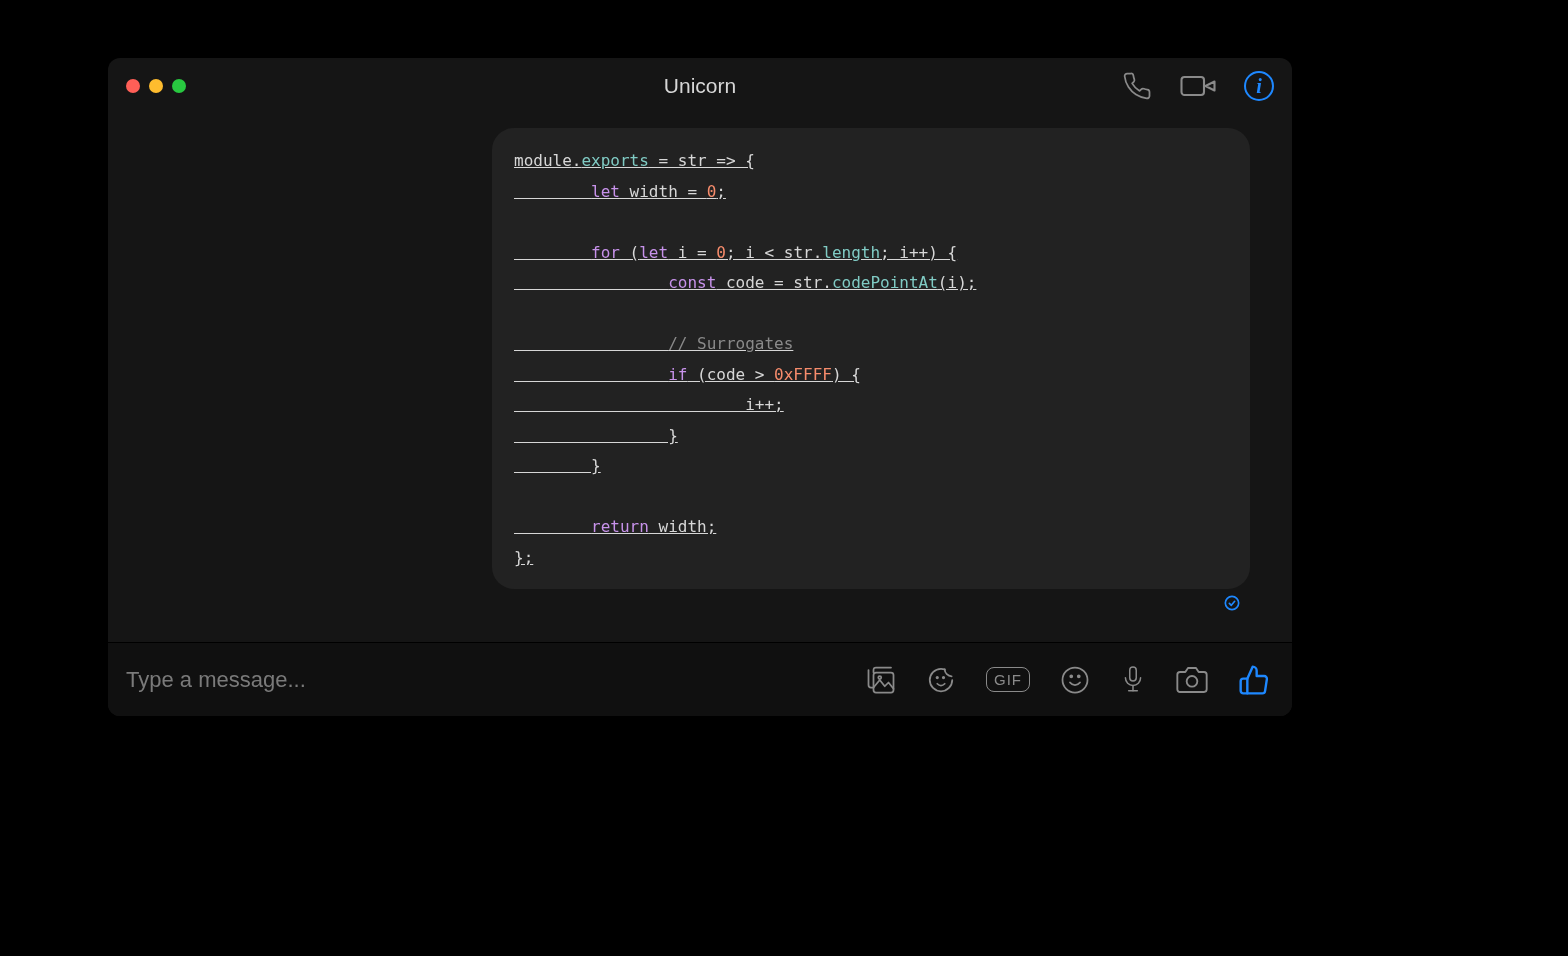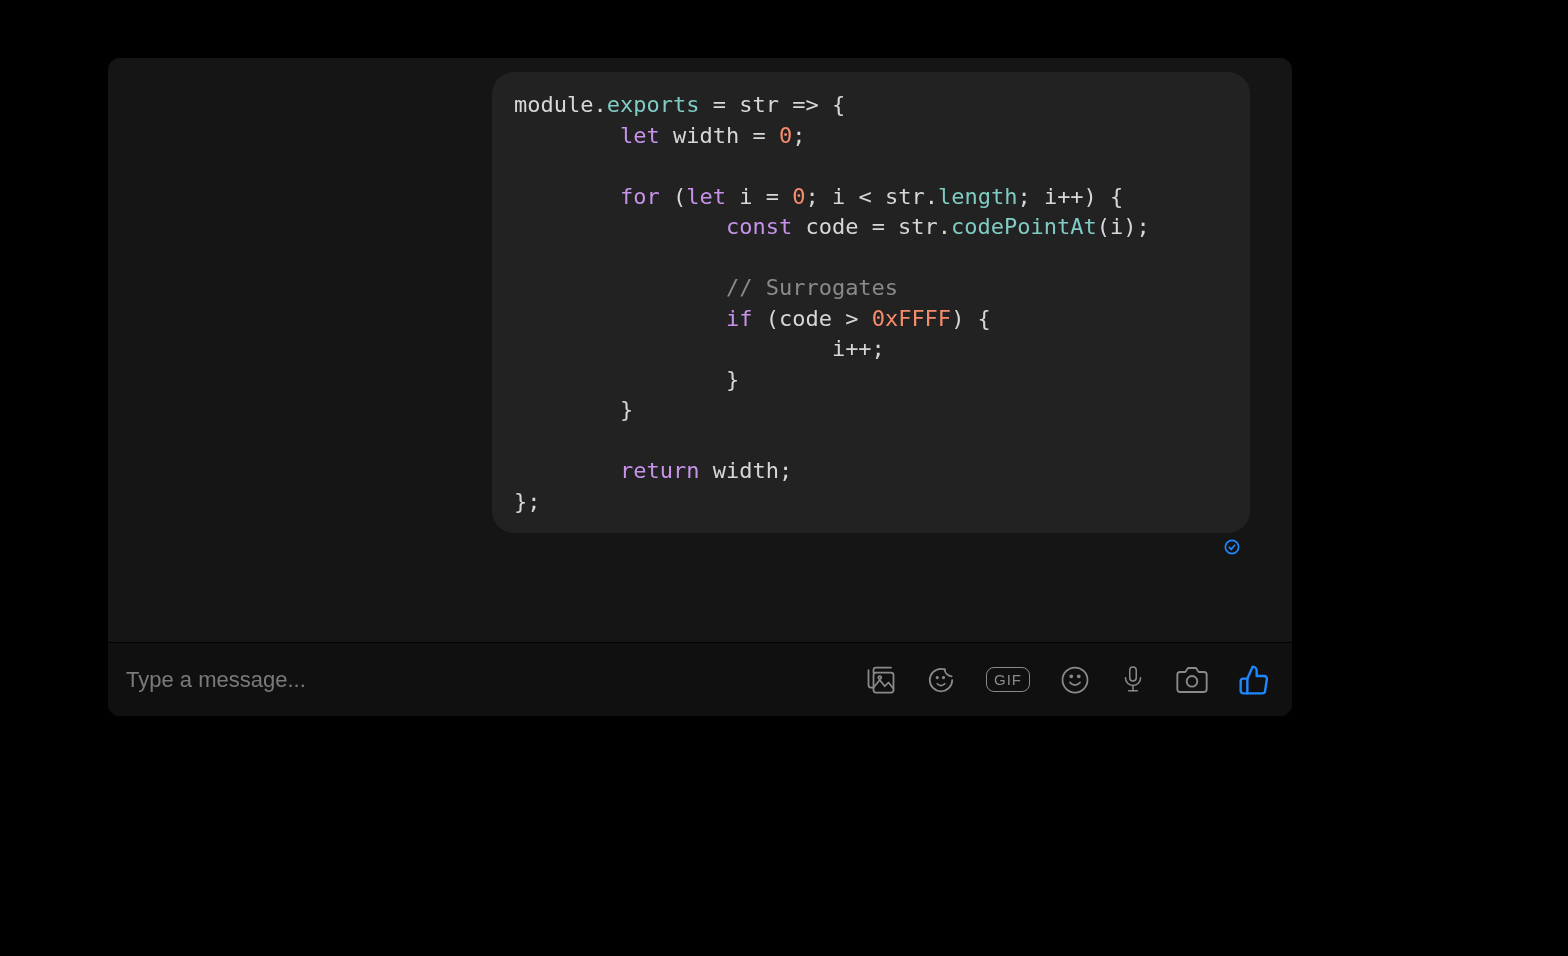--- a/index.html
+++ b/index.html
@@ -84,24 +84,25 @@
     position: absolute;
     left: 384px;
     top: 14px;
     width: 758px;
     background: #222222;
     border-radius: 22px;
     padding: 18px 22px 16px 22px;
   }
   .code {
     font-family: "SF Mono", ui-monospace, Menlo, Consolas, monospace;
-    font-size: 22px;
+    font-size: 16px;
     line-height: 30.5px;
     color: #d7d7d7;
     white-space: pre;
+    text-decoration: underline;
   }
   .tok-default { color: #d7d7d7; }
   .tok-kw   { color: #c792ea; } 
   .tok-num  { color: #f78c6c; }
   .tok-prop { color: #80cbc4; }
   .tok-comment { color: #8a8a8a; }
   .delivered {
     position: absolute;
     right: 10px;
     bottom: -22px;
@@ -141,20 +142,48 @@
     color: #8a8a8a;
     font-weight: 500;
   }
   .like-btn { color: #1e88ff; }
 </style>
 </head>
 <body>
 
 <div class="window">
 
+  <div class="titlebar">
+    <div class="traffic-lights">
+      <div class="traffic-light tl-red"></div>
+      <div class="traffic-light tl-yellow"></div>
+      <div class="traffic-light tl-green"></div>
+    </div>
+    <div class="title">Unicorn</div>
+    <div class="titlebar-actions">
+      <div class="icon-btn">
+        <span>
+          <svg width="30" height="30" viewBox="0 0 24 24" fill="none" stroke="currentColor" stroke-width="1.4" stroke-linecap="round" stroke-linejoin="round">
+              <path d="M22 16.92v3a2 2 0 0 1-2.18 2 19.79 19.79 0 0 1-8.63-3.07 19.5 19.5 0 0 1-6-6A19.79 19.79 0 0 1 2.12 4.18 2 2 0 0 1 4.11 2h3a2 2 0 0 1 2 1.72c.13.96.37 1.9.72 2.81a2 2 0 0 1-.45 2.11L8.09 9.91a16 16 0 0 0 6 6l1.27-1.27a2 2 0 0 1 2.11-.45c.91.35 1.85.59 2.81.72A2 2 0 0 1 22 16.92z"></path>
+            </svg>
+        </span>
+      </div>
+      <div class="icon-btn">
+        <span>
+          <svg width="36" height="28" viewBox="0 0 24 18" fill="none" stroke="currentColor" stroke-width="1.4" stroke-linecap="round" stroke-linejoin="round">
+              <rect x="1" y="3" width="15" height="12" rx="2"></rect>
+              <polygon points="23 6 17 9 23 12 23 6"></polygon>
+            </svg>
+        </span>
+      </div>
+      <div class="info-btn">
+        <span>i</span>
+      </div>
+    </div>
+  </div>
 
   <div class="chat-area">
     <div class="bubble">
       <div class="code" id="code-block"><span class="tok-default">module</span><span class="tok-default">.</span><span class="tok-prop">exports</span><span class="tok-default"> = str =&gt; {</span>
 <span class="tok-default">        </span><span class="tok-kw">let</span><span class="tok-default"> width = </span><span class="tok-num">0</span><span class="tok-default">;</span>
 
 <span class="tok-default">        </span><span class="tok-kw">for</span><span class="tok-default"> (</span><span class="tok-kw">let</span><span class="tok-default"> i = </span><span class="tok-num">0</span><span class="tok-default">; i &lt; str.</span><span class="tok-prop">length</span><span class="tok-default">; i++) {</span>
 <span class="tok-default">                </span><span class="tok-kw">const</span><span class="tok-default"> code = str.</span><span class="tok-prop">codePointAt</span><span class="tok-default">(i);</span>
 
 <span class="tok-default">                </span><span class="tok-comment">// Surrogates</span>

